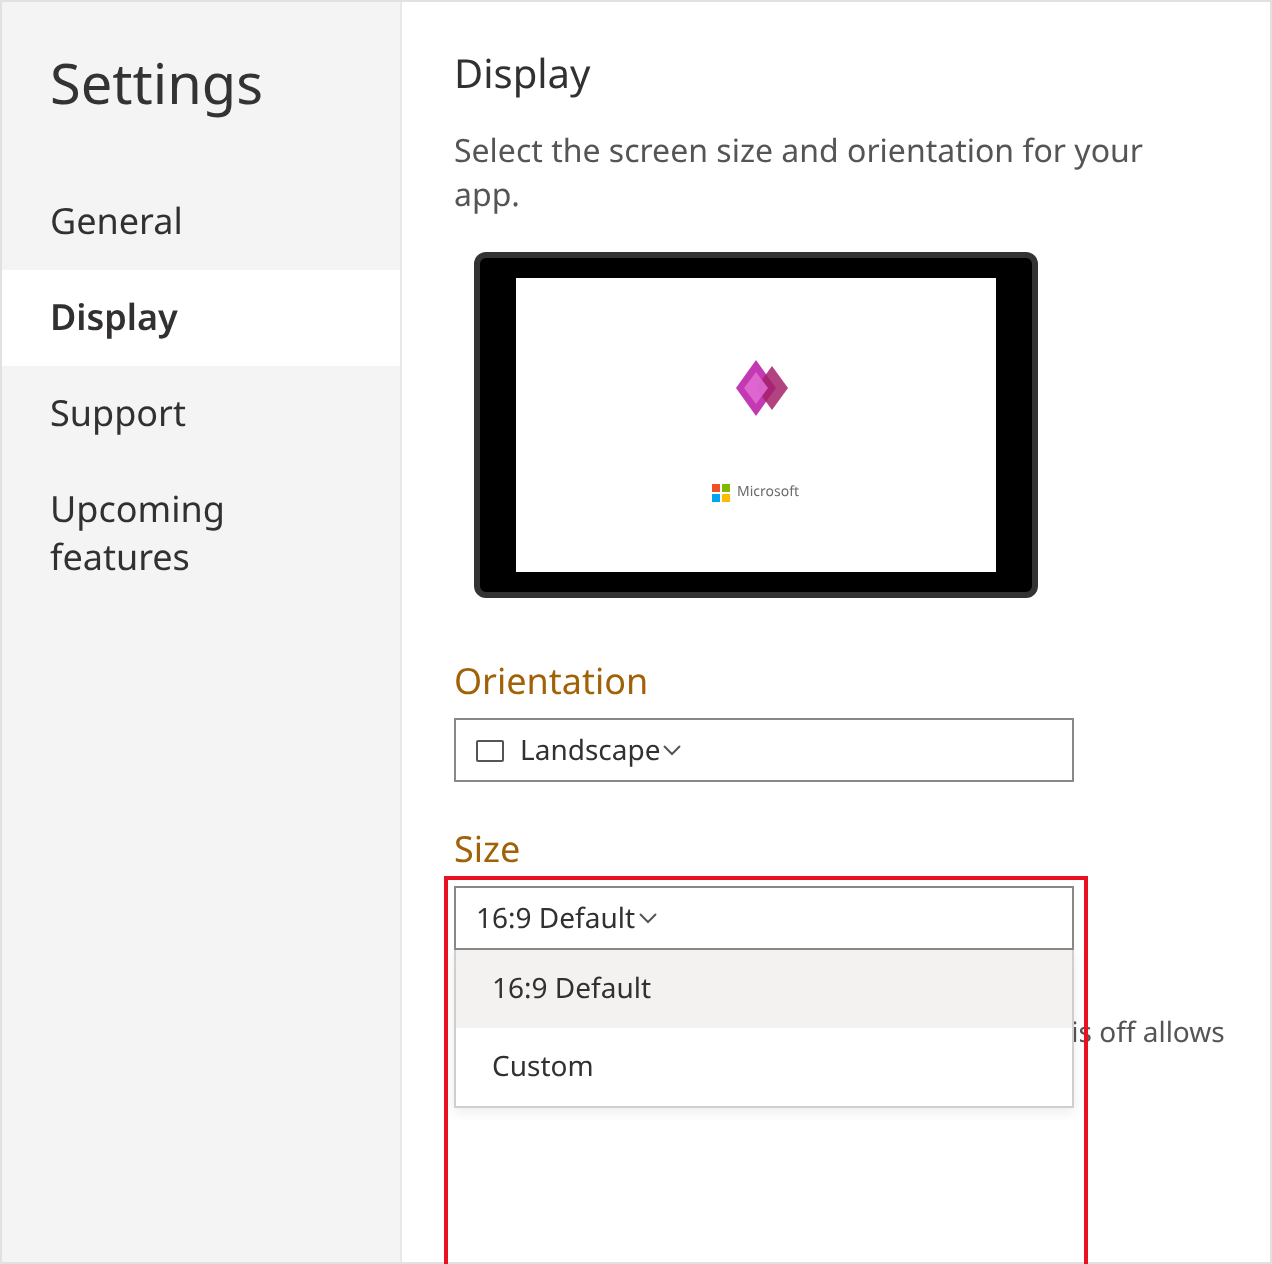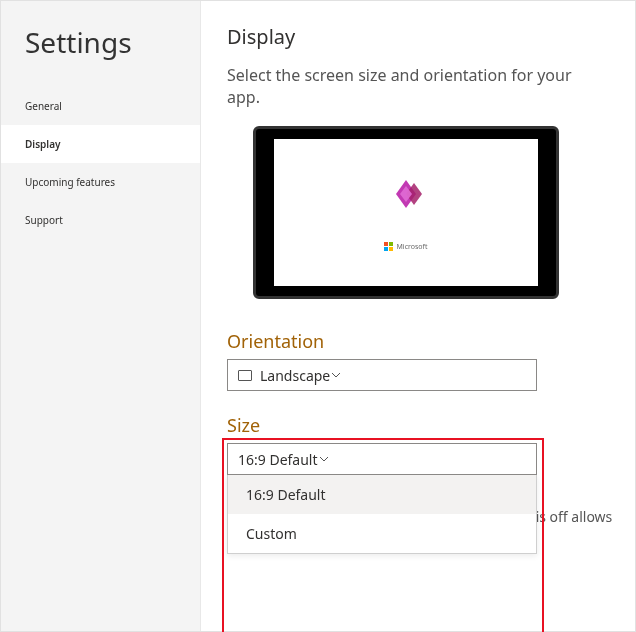--- a/index.html
+++ b/index.html
@@ -21,46 +21,46 @@
     padding-top: 22px;
     border-right: 1px solid #e8e8e8;
   }
   .sidebar-title {
     font-size: 28px; font-weight: 400;
     padding: 0 24px 26px;
     color: #333;
   }
   .nav-item {
     padding: 12px 24px;
-    font-size: 10px;
+    font-size: 18px;
     cursor: pointer;
     color: #323130;
   }
   .nav-item.active {
     background: #fff;
     font-weight: 600;
   }
   
   .main {
     flex: 1; padding: 22px 30px 0 26px;
     position: relative;
   }
   .page-title {
     font-size: 20px; font-weight: 400; margin-bottom: 14px;
   }
   .page-desc {
     font-size: 16px; color: #555; margin-bottom: 18px;
   }
   
   .device {
-    width: 306px; height: 173px;
+    width: 282px; height: 173px;
     background: #000;
     border: 3px solid #333;
     border-radius: 6px;
-    margin: 0 0 30px 26px;
+    margin: 0 0 30px 10px;
     display: flex; align-items: center; justify-content: center;
     padding: 10px 18px;
   }
   .device-screen {
     background: #fff; width: 100%; height: 100%;
     display: flex; flex-direction: column;
     align-items: center; justify-content: center;
     gap: 22px;
   }
   .app-icon svg { display: block; }
@@ -142,24 +142,24 @@
   <aside class="sidebar">
     <div class="sidebar-title">Settings</div>
 
     <div class="nav-item">
       <span>General</span>
     </div>
     <div class="nav-item active">
       <span>Display</span>
     </div>
     <div class="nav-item">
+      <span>Support</span>
+    </div>
+    <div class="nav-item">
       <span>Upcoming features</span>
-    </div>
-    <div class="nav-item">
-      <span>Support</span>
     </div>
   </aside>
 
   <main class="main">
     <h1 class="page-title">Display</h1>
     <p class="page-desc">Select the screen size and orientation for your app.</p>
 
     <div class="device">
       <div class="device-screen">
         <span class="app-icon">

